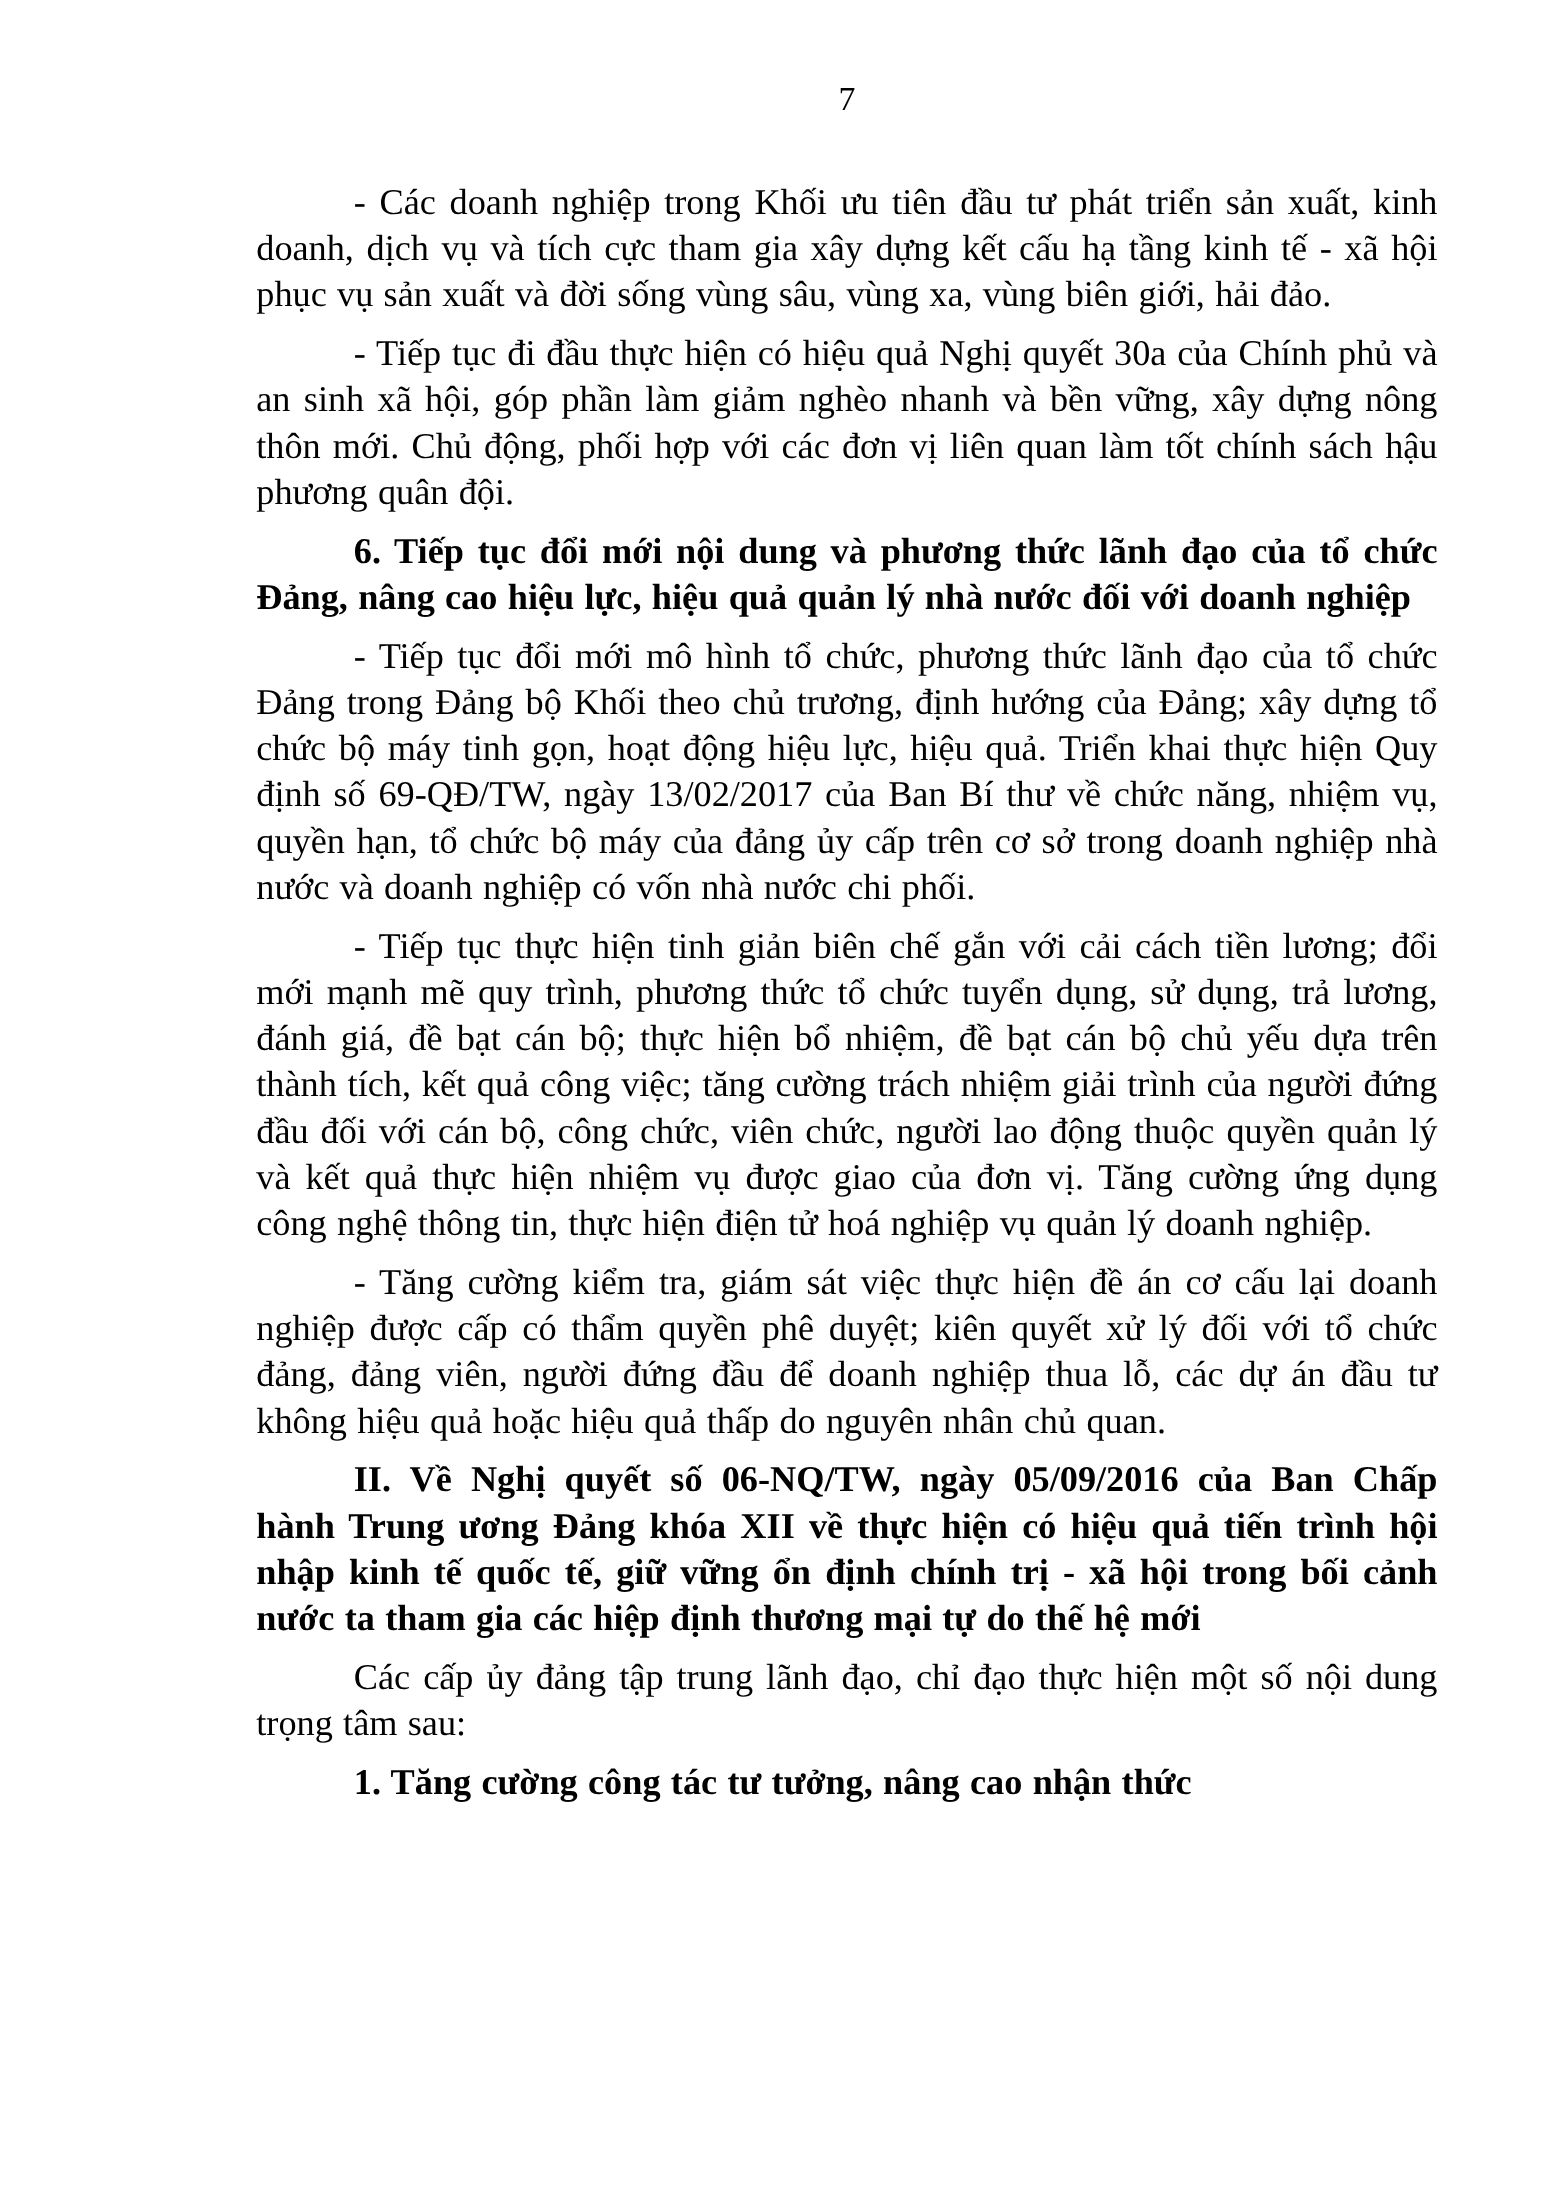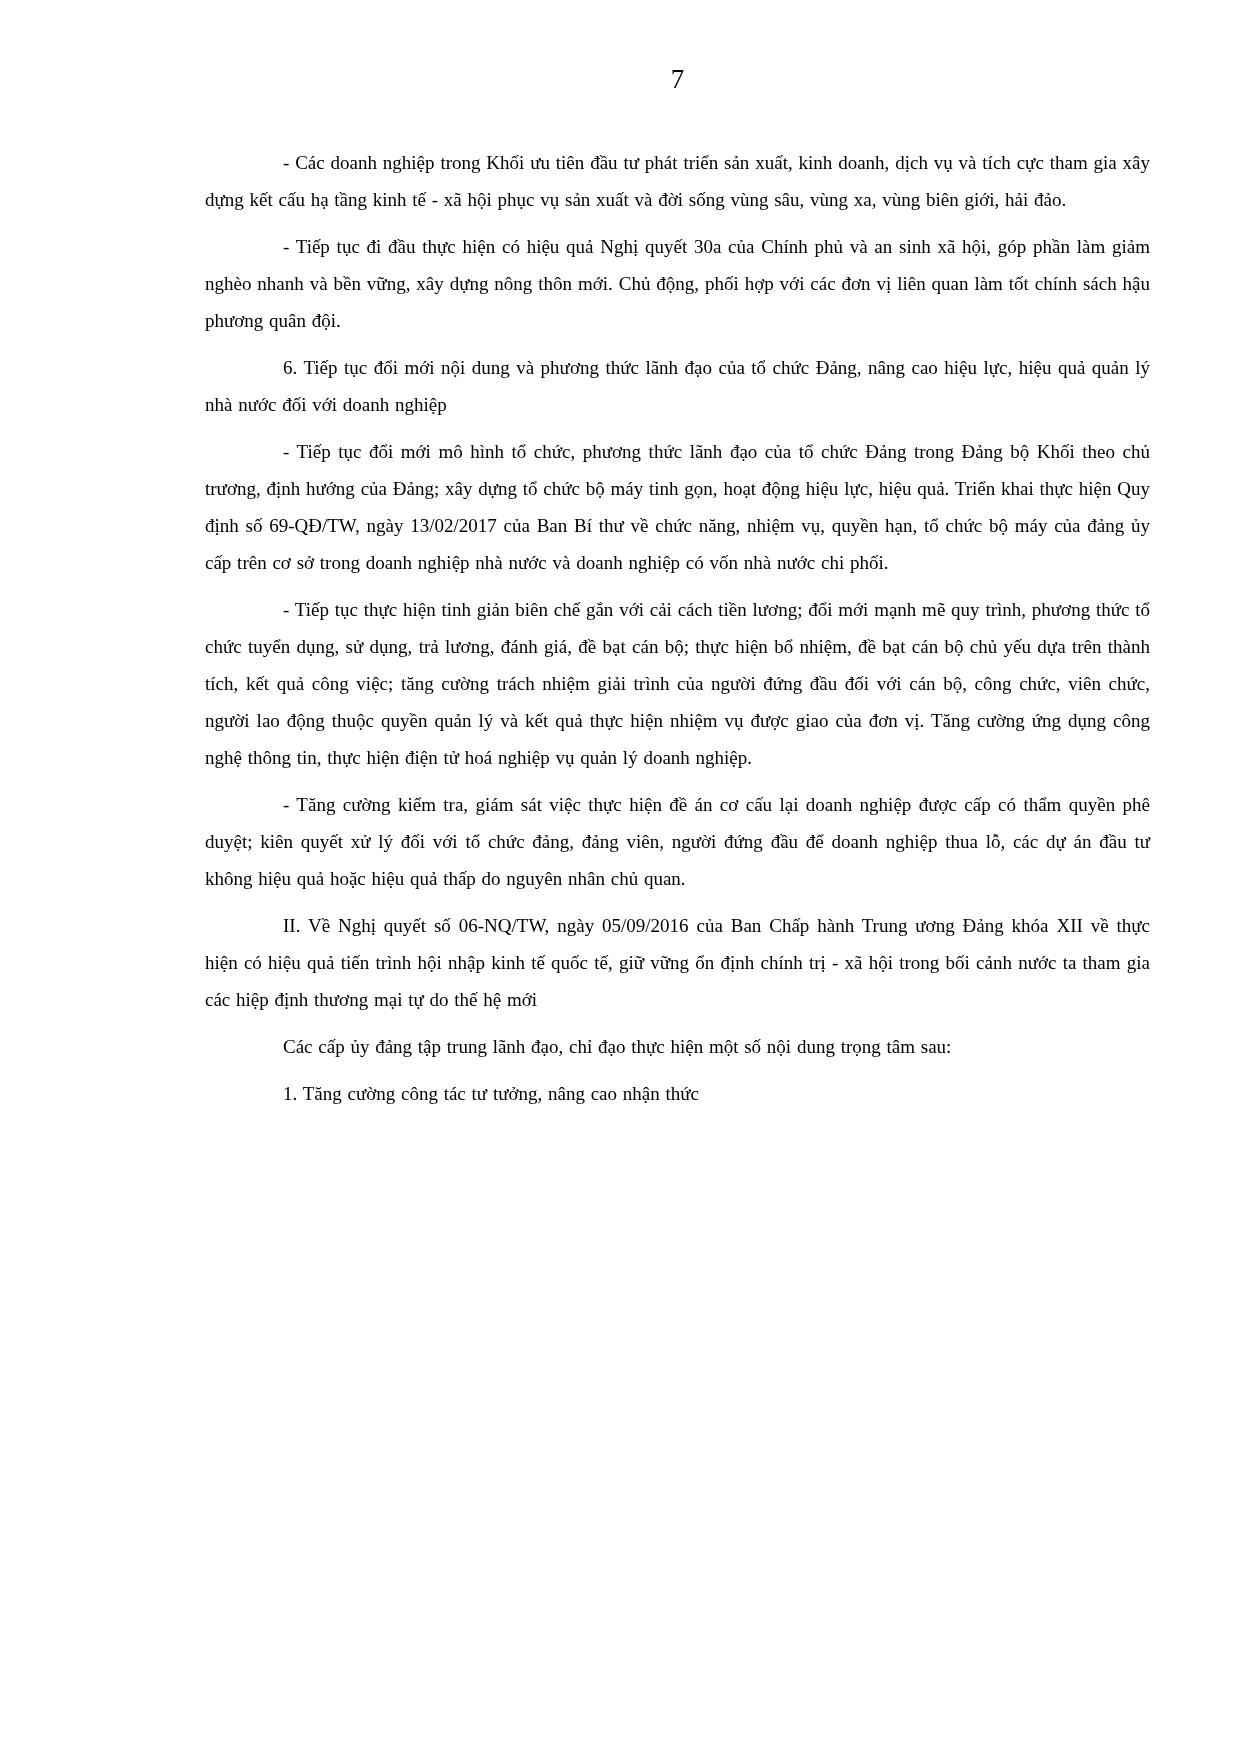--- a/index.html
+++ b/index.html
@@ -24,28 +24,28 @@
     font-size: 27px;
     line-height: 34px;
     text-align: center;
     font-family: "Liberation Serif", "DejaVu Serif", serif;
   }
   .content {
     margin-top: 48px;
   }
   .content p {
     margin: 0 0 10px 0;
-    font-size: 19px;
+    font-size: 29px;
     line-height: 37px;
     text-align: justify;
     text-align-last: left;
     text-indent: 78px;
     word-spacing: 1px;
   }
-  .bold   { font-weight: normal; }
+  .bold   { font-weight: bold; }
   .italic { }
 </style>
 </head>
 <body>
 
 <div class="page">
   <div class="pageno">7</div>
 
   <div class="content">
     <p>- Các doanh nghiệp trong Khối ưu tiên đầu tư phát triển sản xuất, kinh doanh, dịch vụ và tích cực tham gia xây dựng kết cấu hạ tầng kinh tế - xã hội phục vụ sản xuất và đời sống vùng sâu, vùng xa, vùng biên giới, hải đảo.</p>

